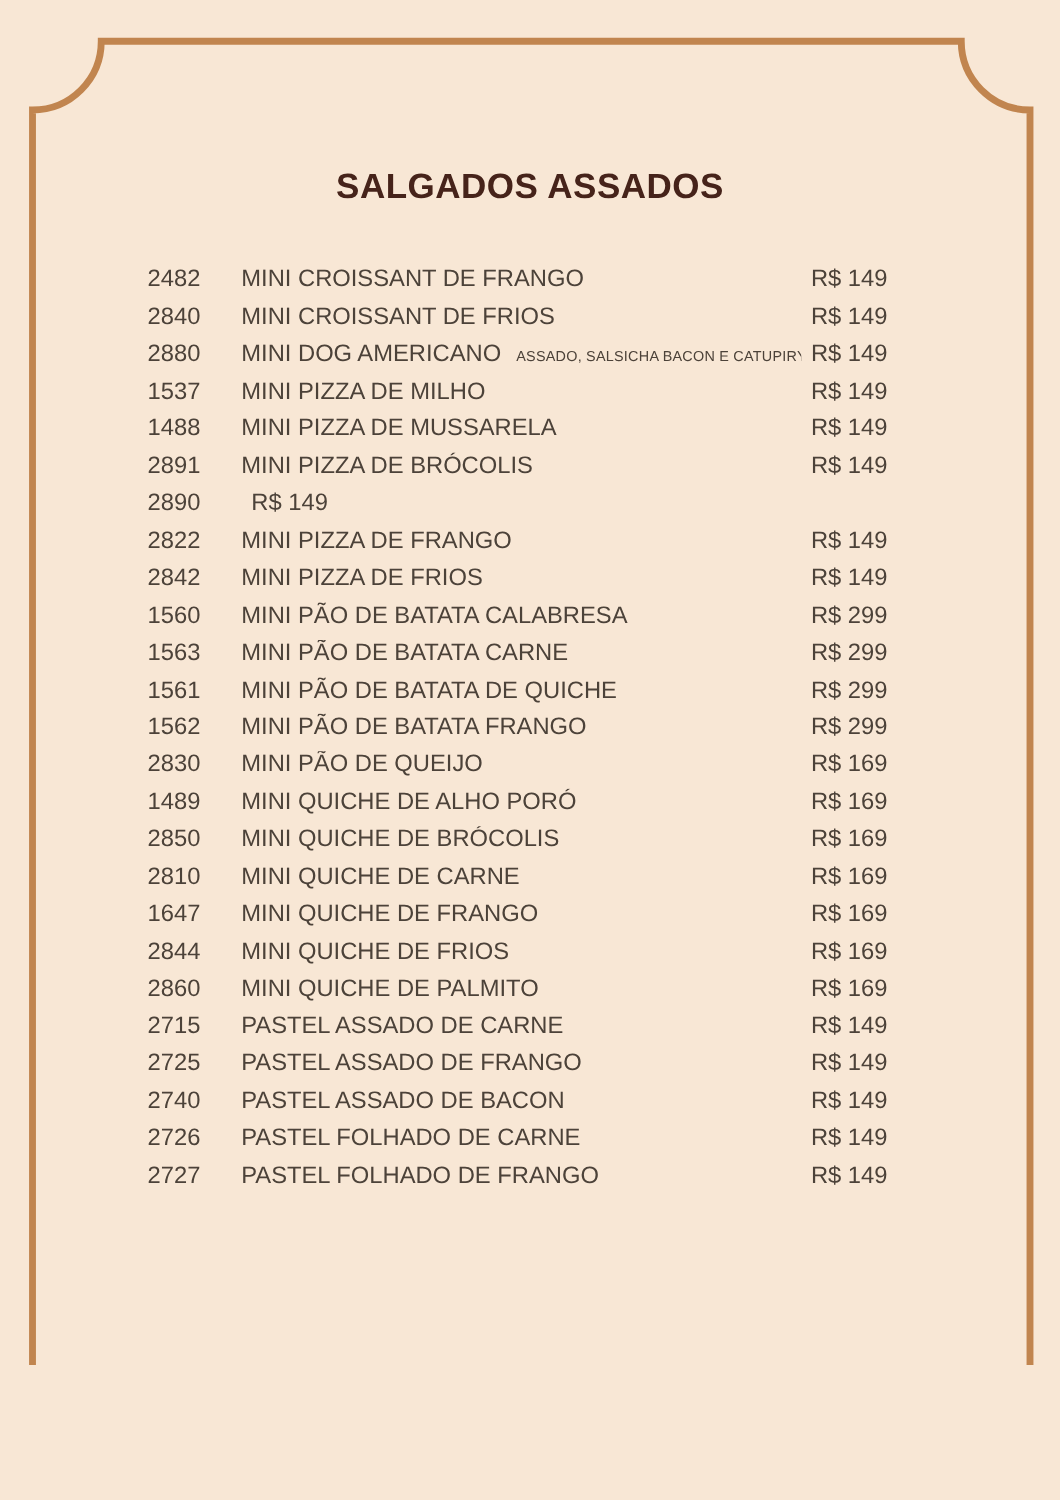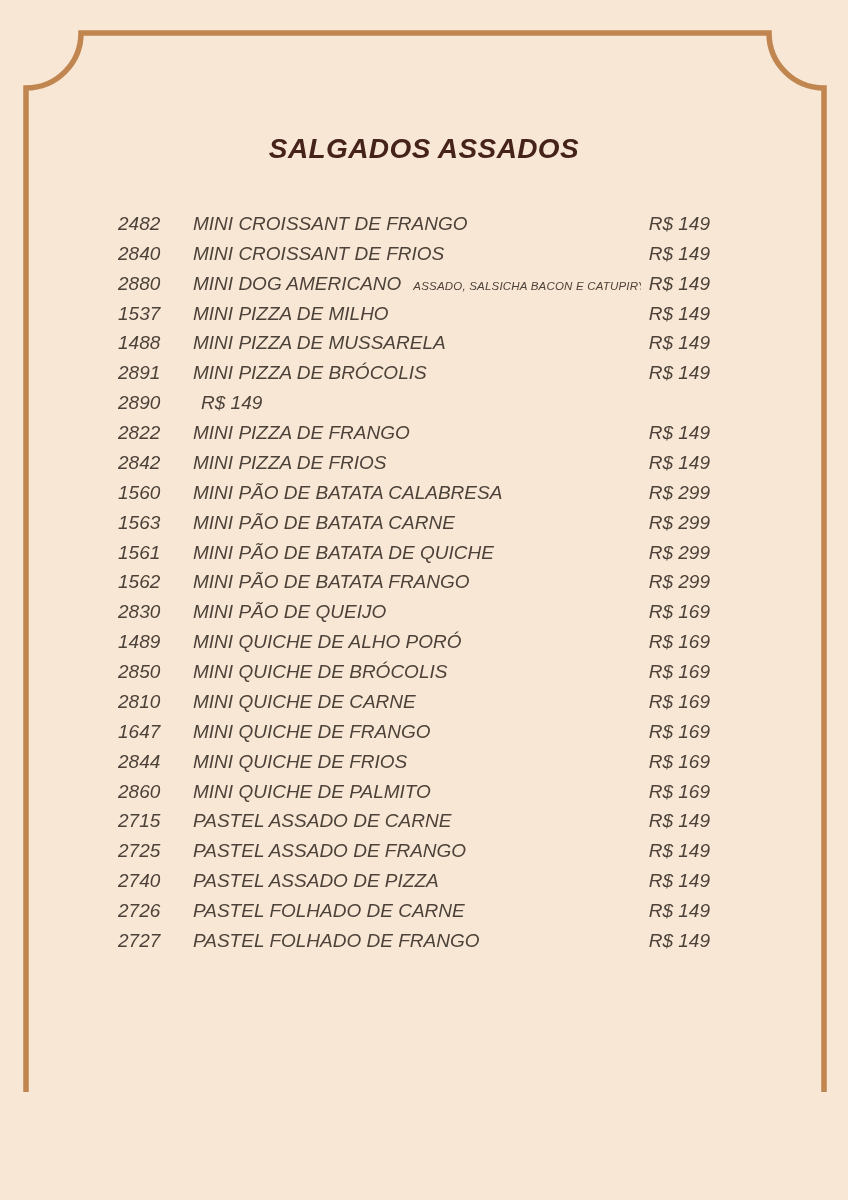--- a/index.html
+++ b/index.html
@@ -2,21 +2,20 @@
 <html style="--background: #f8e7d5; --frame: #c1854f; --title: #46231a; --text: #4c4239; --footer: #bd8256;"><head>
 <meta charset="utf-8">
 <style>
   html,body{margin:0;padding:0;background:#f8e7d5;}
   .page{
     position:relative;
     width:848px;height:1092px;
     background:var(--background,#f8e7d5);
     font-family:"Liberation Sans",sans-serif;
     overflow:hidden;
-    font-style:italic;
   }
   .frame{position:absolute;inset:0;pointer-events:none;}
   .title{
     position:absolute;top:133px;left:0;width:100%;
     margin:0;text-align:center;
     font-size:28px;font-weight:700;letter-spacing:.4px;
     color:var(--title,#46231a);
   }
   .menu{
     position:absolute;top:193px;left:118px;width:592px;margin-top:16px;
@@ -243,21 +242,21 @@
       <span class="name">
         <span>PASTEL ASSADO DE FRANGO</span>
 
       </span>
       <span class="price">R$ 149</span>
     </div>
 
     <div class="row">
       <span class="code">2740</span>
       <span class="name">
-        <span>PASTEL ASSADO DE PIZZA</span>
+        <span>PASTEL ASSADO DE BACON</span>
 
       </span>
       <span class="price">R$ 149</span>
     </div>
 
     <div class="row">
       <span class="code">2726</span>
       <span class="name">
         <span>PASTEL FOLHADO DE CARNE</span>
 

